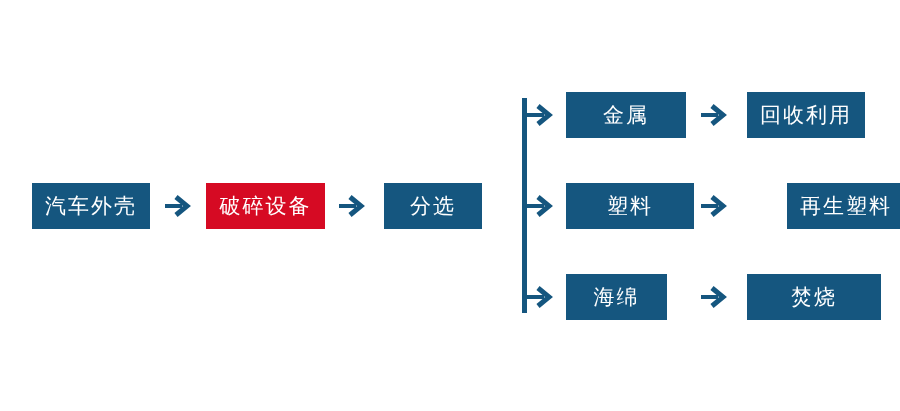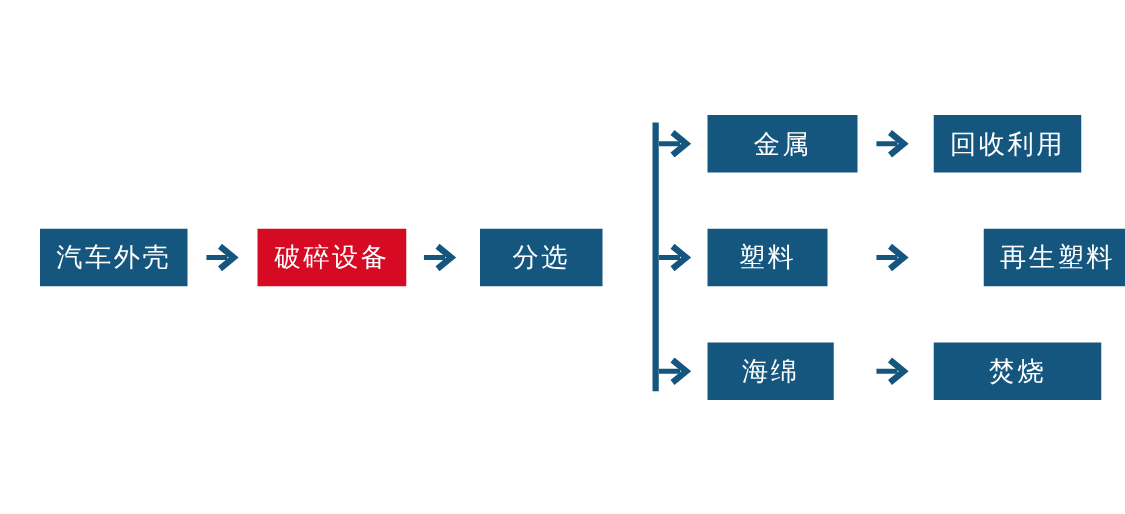--- a/index.html
+++ b/index.html
@@ -55,21 +55,21 @@
     background: var(--connector);
   }
 
   
   .pos-car      { left: 32px;  top: 183px; width: 118px; }
   .pos-crusher  { left: 206px; top: 183px; width: 119px; }
   .pos-sorting  { left: 384px; top: 183px; width: 98px; }
 
   
   .pos-metal    { left: 566px; top: 92px;  width: 120px; }
-  .pos-plastic  { left: 566px; top: 183px; width: 96px; }
+  .pos-plastic  { left: 566px; top: 183px; width: 128px; }
   .pos-sponge   { left: 566px; top: 274px; width: 101px; }
 
   
   .pos-recycle  { left: 747px; top: 92px;  width: 118px; }
   .pos-replast  { left: 747px; top: 183px; width: 118px; margin-left: 40px; }
   .pos-burn     { left: 747px; top: 274px; width: 134px; }
 
   
   .pos-a1 { left: 165px; top: 195px; }
   .pos-a2 { left: 339px; top: 195px; }

